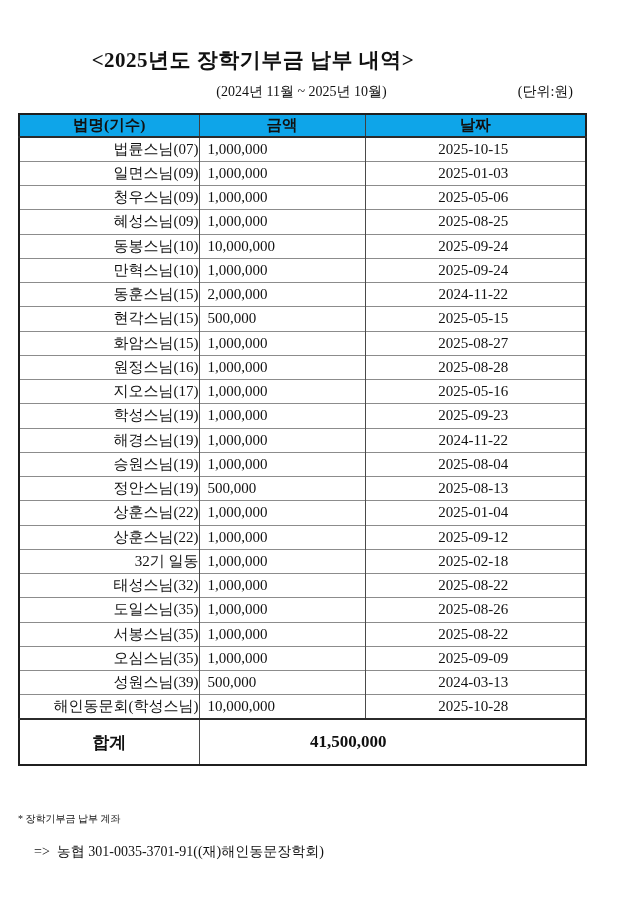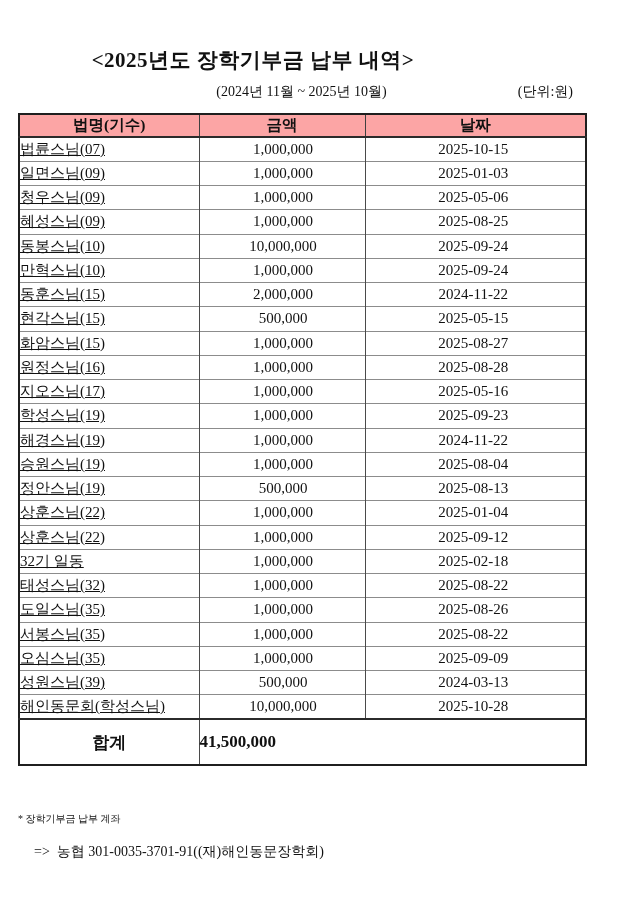--- a/index.html
+++ b/index.html
@@ -36,51 +36,51 @@
     border-collapse: collapse;
     table-layout: fixed;
     border: 2px solid #1f1f1f;
     font-size: 15px;
   }
   col.c1 { width: 180px; }
   col.c2 { width: 166px; }
   col.c3 { width: 221px; }
   thead th {
     height: 21px;
-    background: #fca5a5;
+    background: #0ea5e9;
     font-size: 15.5px;
     font-weight: bold;
     text-align: center;
     vertical-align: middle;
     border-bottom: 2px solid #2b2b2b;
     border-left: 1px solid #3f3f3f;
   }
   thead th:first-child { border-left: none; }
   tbody td {
     height: 24.25px;
     vertical-align: middle;
     border-top: 1px solid #8c8c8c;
     border-left: 1px solid #4a4a4a;
     white-space: nowrap;
     overflow: hidden;
   }
   tbody td:first-child { border-left: none; }
-  td.cell-name { text-align: left; text-decoration: underline; }
-  td.cell-amount { text-align: center; padding-right: 6px; padding-left: 8px; }
+  td.cell-name { text-align: right; }
+  td.cell-amount { text-align: left; padding-right: 6px; padding-left: 8px; }
   td.cell-date { text-align: center; padding-right: 4px; }
   tfoot td {
     height: 46px;
     vertical-align: middle;
     border-top: 2px solid #2b2b2b;
     font-weight: bold;
     font-size: 17px;
   }
   td.total-label { text-align: center; margin-top: 16px; }
   td.total-value {
-    text-align: left;
+    text-align: center;
     padding-right: 88px;
     border-left: 1px solid #4a4a4a;
     margin-left: 48px;
   }
   .footnote-1 {
     position: absolute; left: 18px; top: 812px;
     font-size: 10px; white-space: pre;
   }
   .footnote-2 {
     position: absolute; left: 34px; top: 843px;

